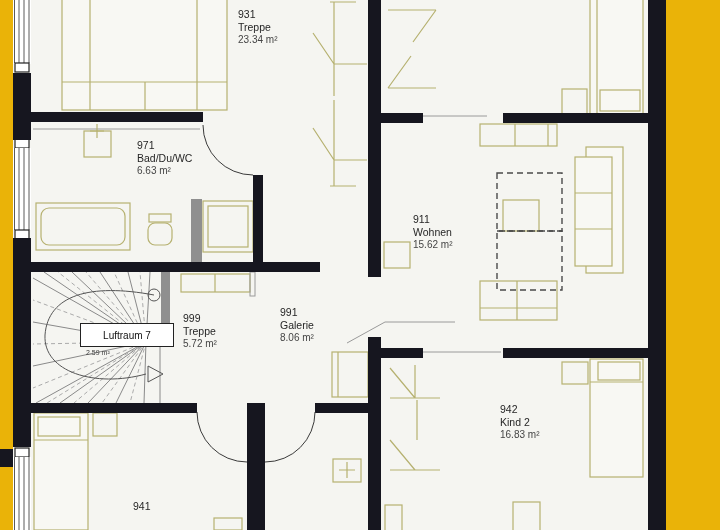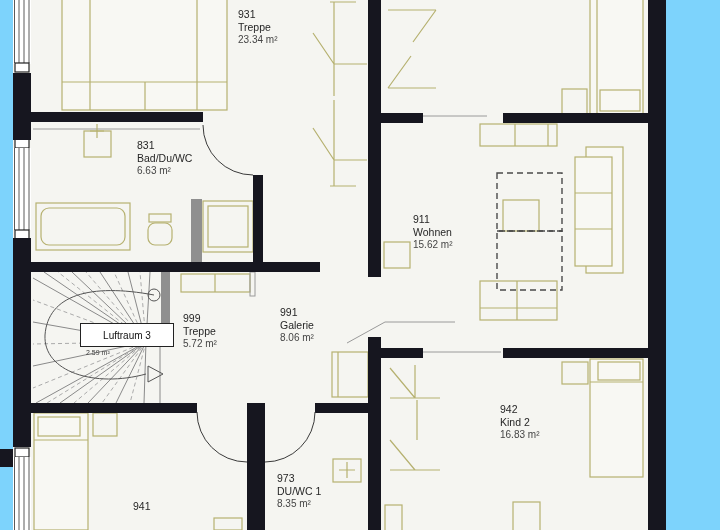--- a/index.html
+++ b/index.html
@@ -1,16 +1,16 @@
 <!DOCTYPE html>
 <html><head>
 <meta charset="utf-8">
 <style>
   html,body{margin:0;padding:0;background:#fff;}
-  .stage{position:relative;width:720px;height:530px;background:#7dd3fc;overflow:hidden;
+  .stage{position:relative;width:720px;height:530px;background:#eab308;overflow:hidden;
          font-family:"Liberation Sans",sans-serif;}
   .plan-svg{position:absolute;left:0;top:0;z-index:1;}
   .room-label{position:absolute;z-index:3;color:#262626;white-space:nowrap;}
   .room-label .num,.room-label .rname{display:block;font-size:10.5px;line-height:13px;}
   .room-label .area{display:block;font-size:10px;line-height:11px;color:#454545;}
   .void-box{position:absolute;left:80px;top:323px;width:92px;height:22px;z-index:4;
             background:#ffffff;border:1px solid #222;display:flex;align-items:center;
             justify-content:center;font-size:10px;color:#111;}
   .void-area{position:absolute;left:86px;top:349px;z-index:2;font-size:7px;color:#3a3a3a;}
   
@@ -213,21 +213,21 @@
       <line class="thin" x1="347" y1="343" x2="385" y2="322"></line>
     </g>
   </svg>
 
   <div class="room-label" style="left:238px;top:8px">
     <span class="num">931</span>
     <span class="rname">Treppe</span>
     <span class="area">23.34 m²</span>
   </div>
   <div class="room-label" style="left:137px;top:139px">
-    <span class="num">831</span>
+    <span class="num">971</span>
     <span class="rname">Bad/Du/WC</span>
     <span class="area">6.63 m²</span>
   </div>
   <div class="room-label" style="left:413px;top:213px">
     <span class="num">911</span>
     <span class="rname">Wohnen</span>
     <span class="area">15.62 m²</span>
   </div>
   <div class="room-label" style="left:183px;top:312px">
     <span class="num">999</span>
@@ -237,27 +237,22 @@
   <div class="room-label" style="left:280px;top:306px">
     <span class="num">991</span>
     <span class="rname">Galerie</span>
     <span class="area">8.06 m²</span>
   </div>
   <div class="room-label" style="left:500px;top:403px">
     <span class="num">942</span>
     <span class="rname">Kind 2</span>
     <span class="area">16.83 m²</span>
   </div>
-  <div class="room-label" style="left:277px;top:472px">
-    <span class="num">973</span>
-    <span class="rname">DU/WC 1</span>
-    <span class="area">8.35 m²</span>
-  </div>
   <div class="room-label" style="left:133px;top:500px">
     <span class="num">941</span>
   </div>
 
   <div class="void-area">2.59 m²</div>
   <div class="void-box">
-    <span>Luftraum 3</span>
+    <span>Luftraum 7</span>
   </div>
 
 </div>
 
 </body></html>

